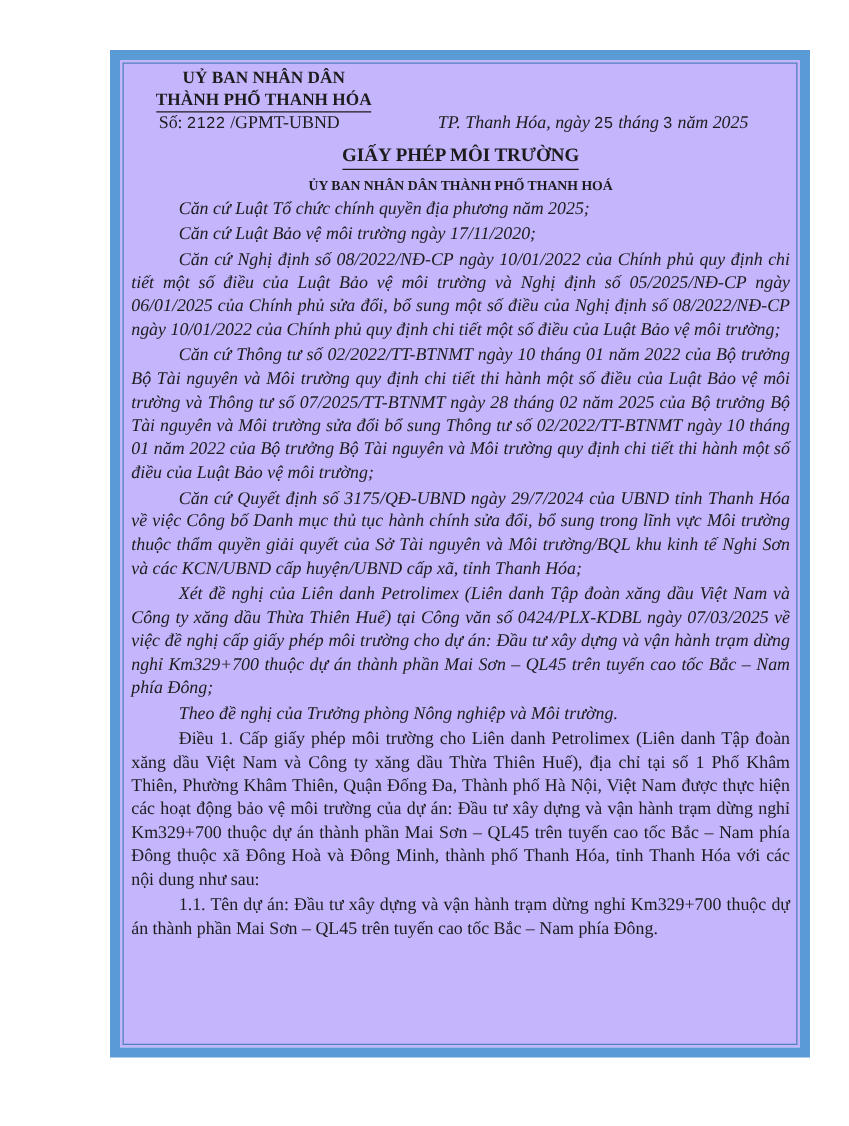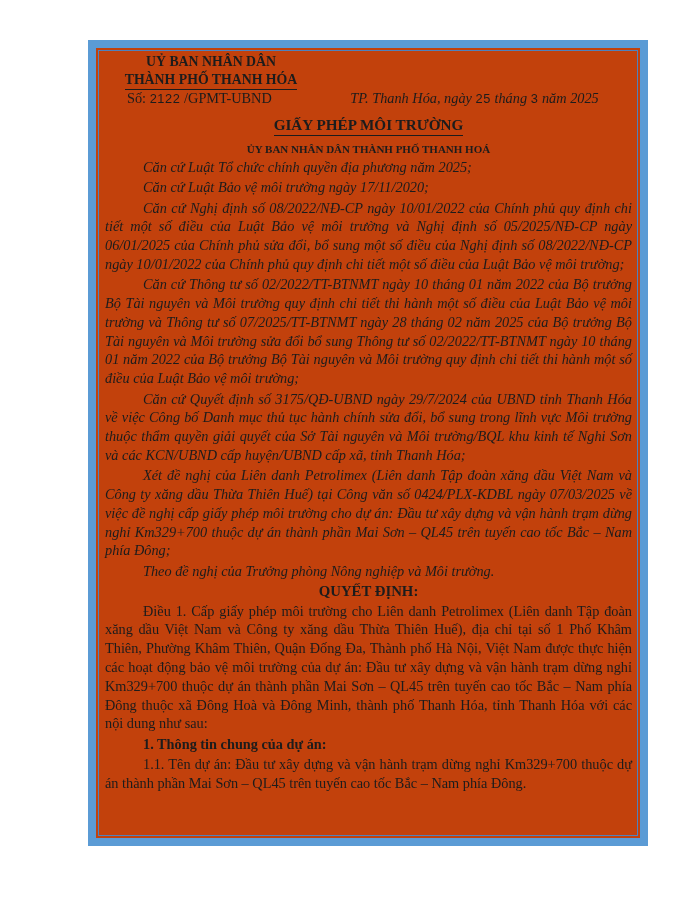--- a/index.html
+++ b/index.html
@@ -17,21 +17,21 @@
     position:absolute; left:88px; top:40px; width:560px; height:806px;
     border:8px solid #5b9bd5;
     pointer-events:none; z-index:5;
   }
   .doc-frame::after {
     content:""; position:absolute; left:2px; top:2px; right:2px; bottom:2px;
     border:1px solid #4f81bd;
   }
   .doc-content {
     position:absolute; left:96px; top:48px; width:544px; height:790px;
-    background:#c2410c; z-index:1;
+    background:#c4b5fd; z-index:1;
     padding:5px 8px 0 9px;
   }
   
   .hdr { display:flex; align-items:flex-start; }
   .hdr-left { flex:0 0 212px; text-align:center; font-weight:bold; font-size:13.8px; line-height:17.5px; }
   .hdr-right { flex:1; text-align:center; font-weight:bold; font-size:13.8px; line-height:17.5px; }
   .hdr-right .nat1 { white-space:nowrap; letter-spacing:0.6px; display:block; }
   .u-part { display:inline-block; border-bottom:1.4px solid #1c1c1c; padding-bottom:1px; }
   .numrow { display:flex; margin-top:0; align-items:flex-end; }
   .numrow-left { flex:0 0 212px; text-align:left; padding-left:22px; font-size:14.3px; }
@@ -89,25 +89,23 @@
 
     <div class="body">
       <p class="it">Căn cứ Luật Tổ chức chính quyền địa phương năm 2025;</p>
       <p class="it">Căn cứ Luật Bảo vệ môi trường ngày 17/11/2020;</p>
       <p class="it">Căn cứ Nghị định số 08/2022/NĐ-CP ngày 10/01/2022 của Chính phủ quy định chi tiết một số điều của Luật Bảo vệ môi trường và Nghị định số 05/2025/NĐ-CP ngày 06/01/2025 của Chính phủ sửa đổi, bổ sung một số điều của Nghị định số 08/2022/NĐ-CP ngày 10/01/2022 của Chính phủ quy định chi tiết một số điều của Luật Bảo vệ môi trường;</p>
       <p class="it">Căn cứ Thông tư số 02/2022/TT-BTNMT ngày 10 tháng 01 năm 2022 của Bộ trưởng Bộ Tài nguyên và Môi trường quy định chi tiết thi hành một số điều của Luật Bảo vệ môi trường và Thông tư số 07/2025/TT-BTNMT ngày 28 tháng 02 năm 2025 của Bộ trưởng Bộ Tài nguyên và Môi trường sửa đổi bổ sung Thông tư số 02/2022/TT-BTNMT ngày 10 tháng 01 năm 2022 của Bộ trưởng Bộ Tài nguyên và Môi trường quy định chi tiết thi hành một số điều của Luật Bảo vệ môi trường;</p>
       <p class="it">Căn cứ Quyết định số 3175/QĐ-UBND ngày 29/7/2024 của UBND tỉnh Thanh Hóa về việc Công bố Danh mục thủ tục hành chính sửa đổi, bổ sung trong lĩnh vực Môi trường thuộc thẩm quyền giải quyết của Sở Tài nguyên và Môi trường/BQL khu kinh tế Nghi Sơn và các KCN/UBND cấp huyện/UBND cấp xã, tỉnh Thanh Hóa;</p>
       <p class="it">Xét đề nghị của Liên danh Petrolimex (Liên danh Tập đoàn xăng dầu Việt Nam và Công ty xăng dầu Thừa Thiên Huế) tại Công văn số 0424/PLX-KDBL ngày 07/03/2025 về việc đề nghị cấp giấy phép môi trường cho dự án: Đầu tư xây dựng và vận hành trạm dừng nghỉ Km329+700 thuộc dự án thành phần Mai Sơn – QL45 trên tuyến cao tốc Bắc – Nam phía Đông;</p>
       <p class="it">Theo đề nghị của Trưởng phòng Nông nghiệp và Môi trường.</p>
 
-      <div class="decision-heading">QUYẾT ĐỊNH:</div>
 
       <p><span class="b">Điều 1.</span> <span>Cấp giấy phép môi trường cho Liên danh Petrolimex (Liên danh Tập đoàn xăng dầu Việt Nam và Công ty xăng dầu Thừa Thiên Huế), địa chỉ tại số 1 Phố Khâm Thiên, Phường Khâm Thiên, Quận Đống Đa, Thành phố Hà Nội, Việt Nam được thực hiện các hoạt động bảo vệ môi trường của dự án: Đầu tư xây dựng và vận hành trạm dừng nghỉ Km329+700 thuộc dự án thành phần Mai Sơn – QL45 trên tuyến cao tốc Bắc – Nam phía Đông thuộc xã Đông Hoà và Đông Minh, thành phố Thanh Hóa, tỉnh Thanh Hóa với các nội dung như sau:</span></p>
 
-      <p class="sec-heading">1. Thông tin chung của dự án:</p>
       <p>1.1. Tên dự án: Đầu tư xây dựng và vận hành trạm dừng nghỉ Km329+700 thuộc dự án thành phần Mai Sơn – QL45 trên tuyến cao tốc Bắc – Nam phía Đông.</p>
     </div>
 
   </div>
 
   <div class="doc-frame"></div>
 
 </div>
 
 </body></html>

